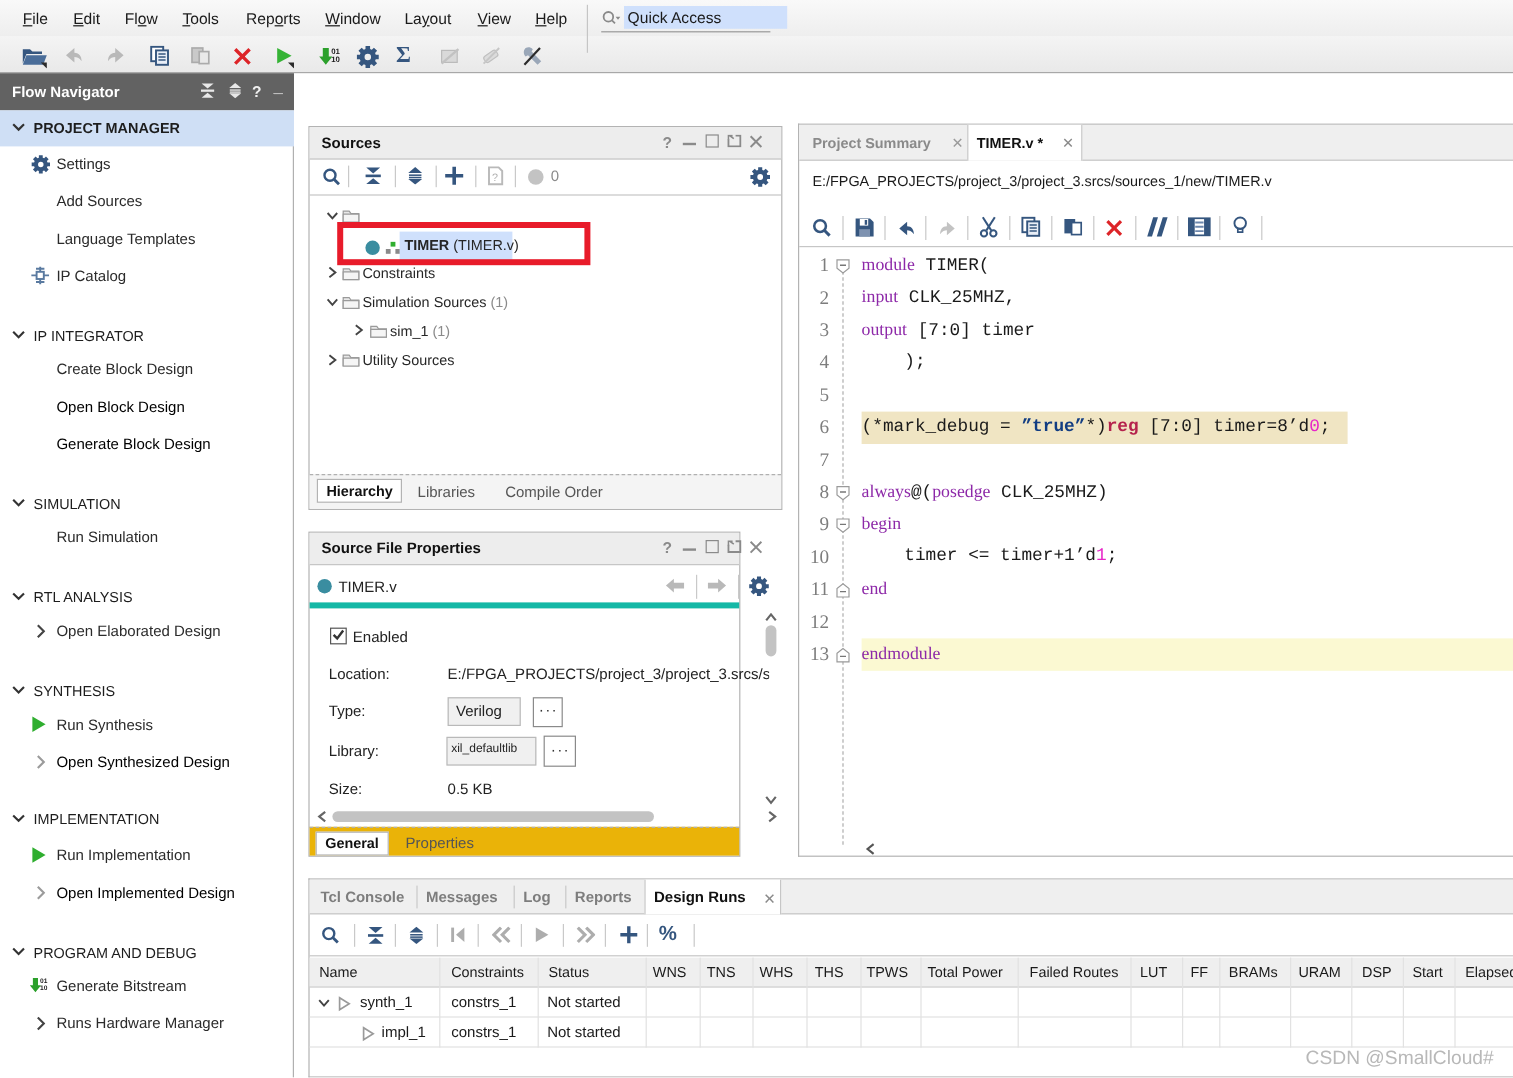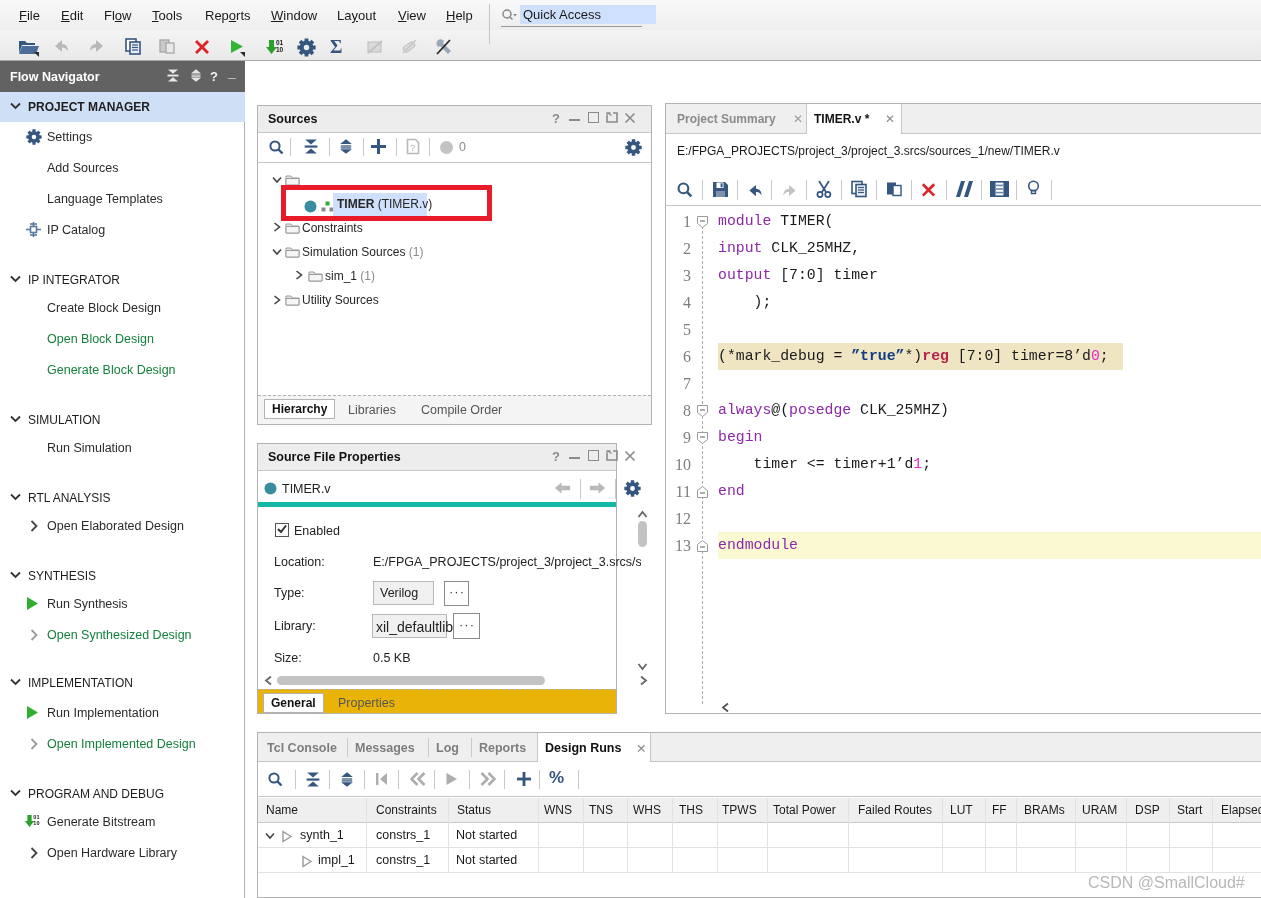--- a/index.html
+++ b/index.html
@@ -24,21 +24,21 @@
 .tbi { position:absolute; top:38px; }
 
 
 #fnhead { left:0; top:61px; width:245px; height:35px; background:#626262; }
 #fnhead .t { position:absolute; left:10px; top:9px; color:#fff; font-weight:bold; font-size:12.5px; }
 #fnbody { left:0; top:92px; width:245px; height:806px; background:#ffffff; border-right:1px solid #b0b0b0; }
 #fnbody { }
 .fnsel { position:absolute; left:0; width:245px; height:30px; background:#cfdff5; }
 .fnsec { position:absolute; left:57px; font-size:12px; color:#1d1d1d; }
 .fnitem { position:absolute; left:47px; font-size:12.5px; color:#2b2b2b; }
-.fngray { color:#15803d; }
+.fngray { color:#000000; }
 
 
 #banner { left:246px; top:62px; width:1015px; height:29px; background:#d4e1f8; }
 #banner .t { position:absolute; left:14px; top:7px; font-size:12.5px; color:#111; }
 
 
 #wsbg { left:246px; top:91px; width:1015px; height:807px; background:#ffffff; }
 
 
 .panel { position:absolute; background:#fff; border:1px solid #b3b3b3; }
@@ -57,21 +57,21 @@
 
 #editor { left:665px; top:103px; width:596px; height:611px; background:#fff; border:1px solid #b3b3b3; border-right:none; }
 .etab { position:absolute; top:0; height:30px; font-size:12px; }
 #epath { position:absolute; left:11px; top:40px; font-size:12px; color:#1a1a1a; }
 #etoolbar { position:absolute; left:0; top:60px; width:100%; height:42px; }
 #ecode { position:absolute; left:0; top:102px; width:100%; height:495px;
   font-family:"Liberation Mono", monospace; font-size:14.8px; }
 .cl { position:absolute; left:52px; white-space:pre; height:27px; line-height:27px; color:#1a1a1a; }
 .ln { position:absolute; left:0; width:25px; text-align:right; color:#7d7d7d; font-size:16px;
   height:27px; line-height:27px; font-family:"Liberation Serif",serif;}
-.kw { color:#8d28a8; }
+.kw { color:#8d28a8;font-family:Liberation Serif, serif; }
 .num { color:#e726c8; }
 .str { color:#123d82; font-weight:bold; }
 .reg { color:#b5224c; font-weight:bold; }
 
 
 #bottom { left:257px; top:732px; width:1004px; height:166px; background:#fff; border:1px solid #b3b3b3; border-right:none; }
 .btab { position:absolute; top:0; height:28px; font-size:12.5px; color:#666; }
 .hdrcell { position:absolute; top:0; font-size:12px; color:#1a1a1a; }
 .bodycell { position:absolute; font-size:12.5px; color:#1a1a1a; }
 
@@ -234,21 +234,21 @@
   <div class="fnsec" style="left:28px;top:787px">PROGRAM AND DEBUG</div>
   <svg class="abs" style="left:24px;top:813px" width="17" height="16" viewBox="0 0 20 18">
     <path d="M4 2 h5 v7 h3 l-5.5 7 l-5.5 -7 h3 z" fill="#2ca02c"></path>
     <text x="11" y="7" font-size="6.5" font-family="Liberation Sans" fill="#1a1a1a" font-weight="bold">01</text>
     <text x="11" y="14" font-size="6.5" font-family="Liberation Sans" fill="#1a1a1a" font-weight="bold">10</text>
   </svg>
   <div class="fnitem" style="top:815px">Generate Bitstream</div>
   <svg class="abs" style="left:30px;top:847px" width="8" height="12" viewBox="0 0 8 12">
       <path d="M1.5 1 L6.5 6 L1.5 11" fill="none" stroke="#444" stroke-width="1.8"></path>
     </svg>
-  <div class="fnitem" style="top:846px">Open Hardware Library</div>
+  <div class="fnitem" style="top:846px">Runs Hardware Manager</div>
   <div class="abs" style="left:10px;top:70px;color:#fff;font-size:13px;letter-spacing:6px"></div>
   <svg class="abs" style="left:167px;top:69px" width="12" height="13" viewBox="0 0 12 13">
     <g fill="#e8e8e8">
         <path d="M1 0.5 h10 L6 4.8 z"></path>
         <rect x="0.5" y="5.6" width="11" height="1.9"></rect>
         <path d="M1 12.5 h10 L6 8.2 z"></path>
       </g>
   </svg>
   <svg class="abs" style="left:190px;top:69px" width="12" height="13" viewBox="0 0 12 13">
     <g fill="#e8e8e8">
@@ -417,21 +417,21 @@
     <div class="abs" style="left:115px;top:111px;font-size:12.5px;color:#222;width:268px;overflow:hidden;white-space:nowrap">E:/FPGA_PROJECTS/project_3/project_3.srcs/s</div>
     <div class="abs" style="left:16px;top:142px;font-size:12.5px;color:#222">Type:</div>
     <div class="abs" style="left:115px;top:137px;width:61px;height:24px;background:#f0f0f0;border:1px solid #b9b9b9">
       <div class="abs" style="left:6px;top:4px;font-size:12.5px;color:#222">Verilog</div>
     </div>
     <div class="abs" style="left:186px;top:137px;width:25px;height:25px;background:#fff;border:1px solid #8a8a8a">
       <div class="abs" style="left:4px;top:2px;font-size:13px;color:#333;letter-spacing:1px">···</div>
     </div>
     <div class="abs" style="left:16px;top:175px;font-size:12.5px;color:#222">Library:</div>
     <div class="abs" style="left:114px;top:170px;width:75px;height:24px;background:#f0f0f0;border:1px solid #b9b9b9">
-      <div class="abs" style="left:3px;top:4px;font-size:14px;color:#222">xil_defaultlib</div>
+      <div class="abs" style="left:3px;top:4px;font-size:10px;color:#222">xil_defaultlib</div>
     </div>
     <div class="abs" style="left:195px;top:169px;width:27px;height:26px;background:#fff;border:1px solid #8a8a8a">
       <div class="abs" style="left:5px;top:3px;font-size:13px;color:#333;letter-spacing:1px">···</div>
     </div>
     <div class="abs" style="left:16px;top:207px;font-size:12.5px;color:#222">Size:</div>
     <div class="abs" style="left:115px;top:207px;font-size:12.5px;color:#222">0.5 KB</div>
 
     <svg class="abs" style="left:379px;top:66px" width="11" height="9" viewBox="0 0 11 9">
         <path d="M1.5 7 L5.5 2 L9.5 7" fill="none" stroke="#666" stroke-width="1.8"></path>
       </svg>

